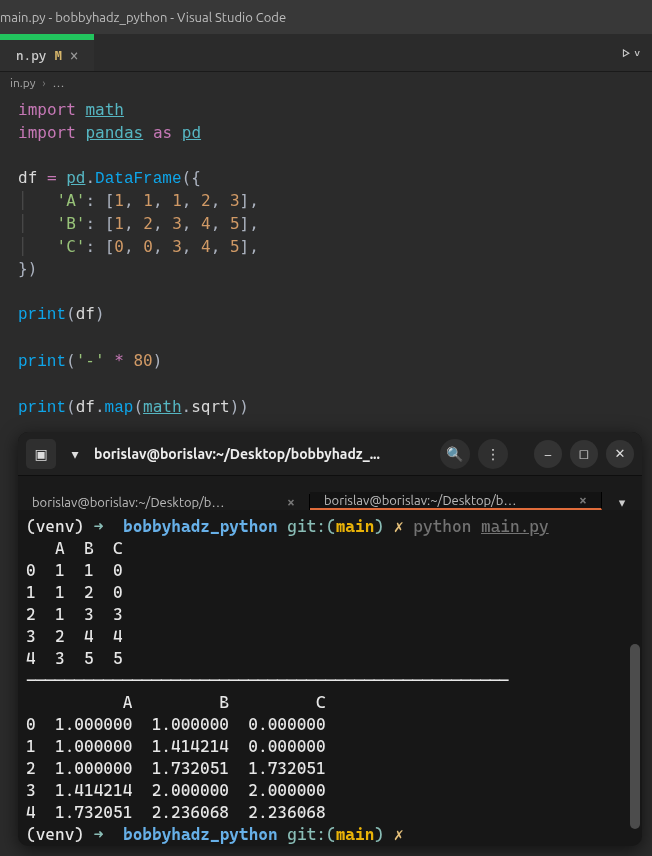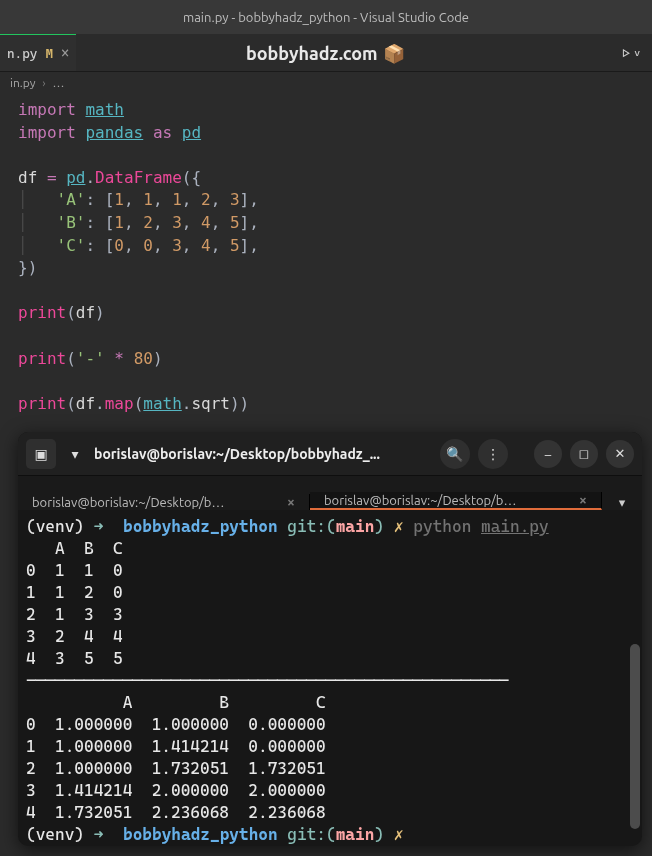--- a/index.html
+++ b/index.html
@@ -7,36 +7,36 @@
     width: 652px; height: 856px;
     background: #2b2b2b;
     font-family: ui-monospace, "Cascadia Code", "Fira Code", Consolas, monospace;
     color: #ccc;
     overflow: hidden;
     position: relative;
   }
   .titlebar {
     height: 34px;
     background: #383838;
-    display: flex; align-items: center; justify-content: center;
+    display: flex; align-items: center; justify-content: flex-start;
     font-family: -apple-system, "Segoe UI", Ubuntu, sans-serif;
     font-size: 13px; color: #bdbdbd;
   }
   .tabrow {
     height: 38px;
     background: #2b2b2b;
     display: flex; align-items: stretch;
     border-bottom: 1px solid #1a1a1a;
     position: relative;
   }
   .tab {
     display: flex; align-items: center; gap: 8px;
-    padding: 0 7px;
+    padding: 0 16px;
     background: #2f2f2f;
-    border-top: 1px solid #22c55e;
+    border-top: 6px solid #22c55e;
     font-size: 13px;
   }
   .tab .fname { color: #d0d0d0; }
   .tab .mstat { color: #d6b66b; font-weight: bold; }
   .tab .close { color: #999; font-size: 14px; }
   .center-brand {
     position: absolute; left: 50%; top: 50%; transform: translate(-50%, -50%);
     color: #e8e8e8; font-size: 18px; font-weight: 600;
     display: flex; align-items: center; gap: 6px;
     font-family: -apple-system, "Segoe UI", Ubuntu, sans-serif;
@@ -54,21 +54,21 @@
   .editor {
     padding: 6px 0 6px 18px;
     font-size: 16px;
     line-height: 22.6px;
     white-space: pre;
     font-family: ui-monospace, Consolas, monospace;
   }
   .kw { color: #c678b6; }
   .mod { color: #56b6c2; text-decoration: underline; }
   .np { color: #56b6c2; }
-  .fn { color: #ec4899; }
+  .fn { color: #0ea5e9; font-family: Liberation Mono, monospace; }
   .op { color: #c678b6; }
   .str { color: #98c379; }
   .num { color: #d19a66; }
   .punc { color: #abb2bf; }
   .white { color: #d8d8d8; }
   .guide { color: #4a4a4a; }
 
   .term {
     position: absolute;
     left: 18px; right: 10px; bottom: 10px;
@@ -119,43 +119,39 @@
     line-height: 22px;
     white-space: pre;
     color: #e7e7e7;
     overflow: hidden;
     position: relative;
   }
   .tv { color: #e7e7e7; }
   .arrow { color: #8abeb7; }
   .cwd { color: #67b0e8; font-weight: bold; text-align: right; }
   .git { color: #8abeb7; }
-  .br { color: #fca5a5; font-weight: bold; }
+  .br { color: #eab308; font-weight: bold; }
   .x { color: #e5c07b; font-weight: bold; }
   .cmd { color: #737373; margin-top: 48px; }
   .ul { text-decoration: underline; }
   .scrollbar-area { position: absolute; right: 2px; top: 0; bottom: 0; width: 12px; }
   .scrollbar-thumb { position: absolute; right: 0; width: 10px; top: 40%; height: 55%; background: #4c4c4c; border-radius: 5px; }
 </style>
 </head>
 <body>
 
 <div class="titlebar">
   <span>main.py - bobbyhadz_python - Visual Studio Code</span>
 </div>
 
 <div class="tabrow">
   <div class="tab">
     <span class="fname">n.py</span>
     <span class="mstat">M</span>
     <span class="close">×</span>
-  </div>
-  <div class="center-brand">
-    <span>bobbyhadz.com</span>
-    <span>📦</span>
   </div>
   <div class="run-btn">
     <span>▷</span>
     <span style="font-size:10px;">v</span>
   </div>
 </div>
 
 <div class="breadcrumb">
   <span>in.py</span>
   <span class="sep">›</span>

